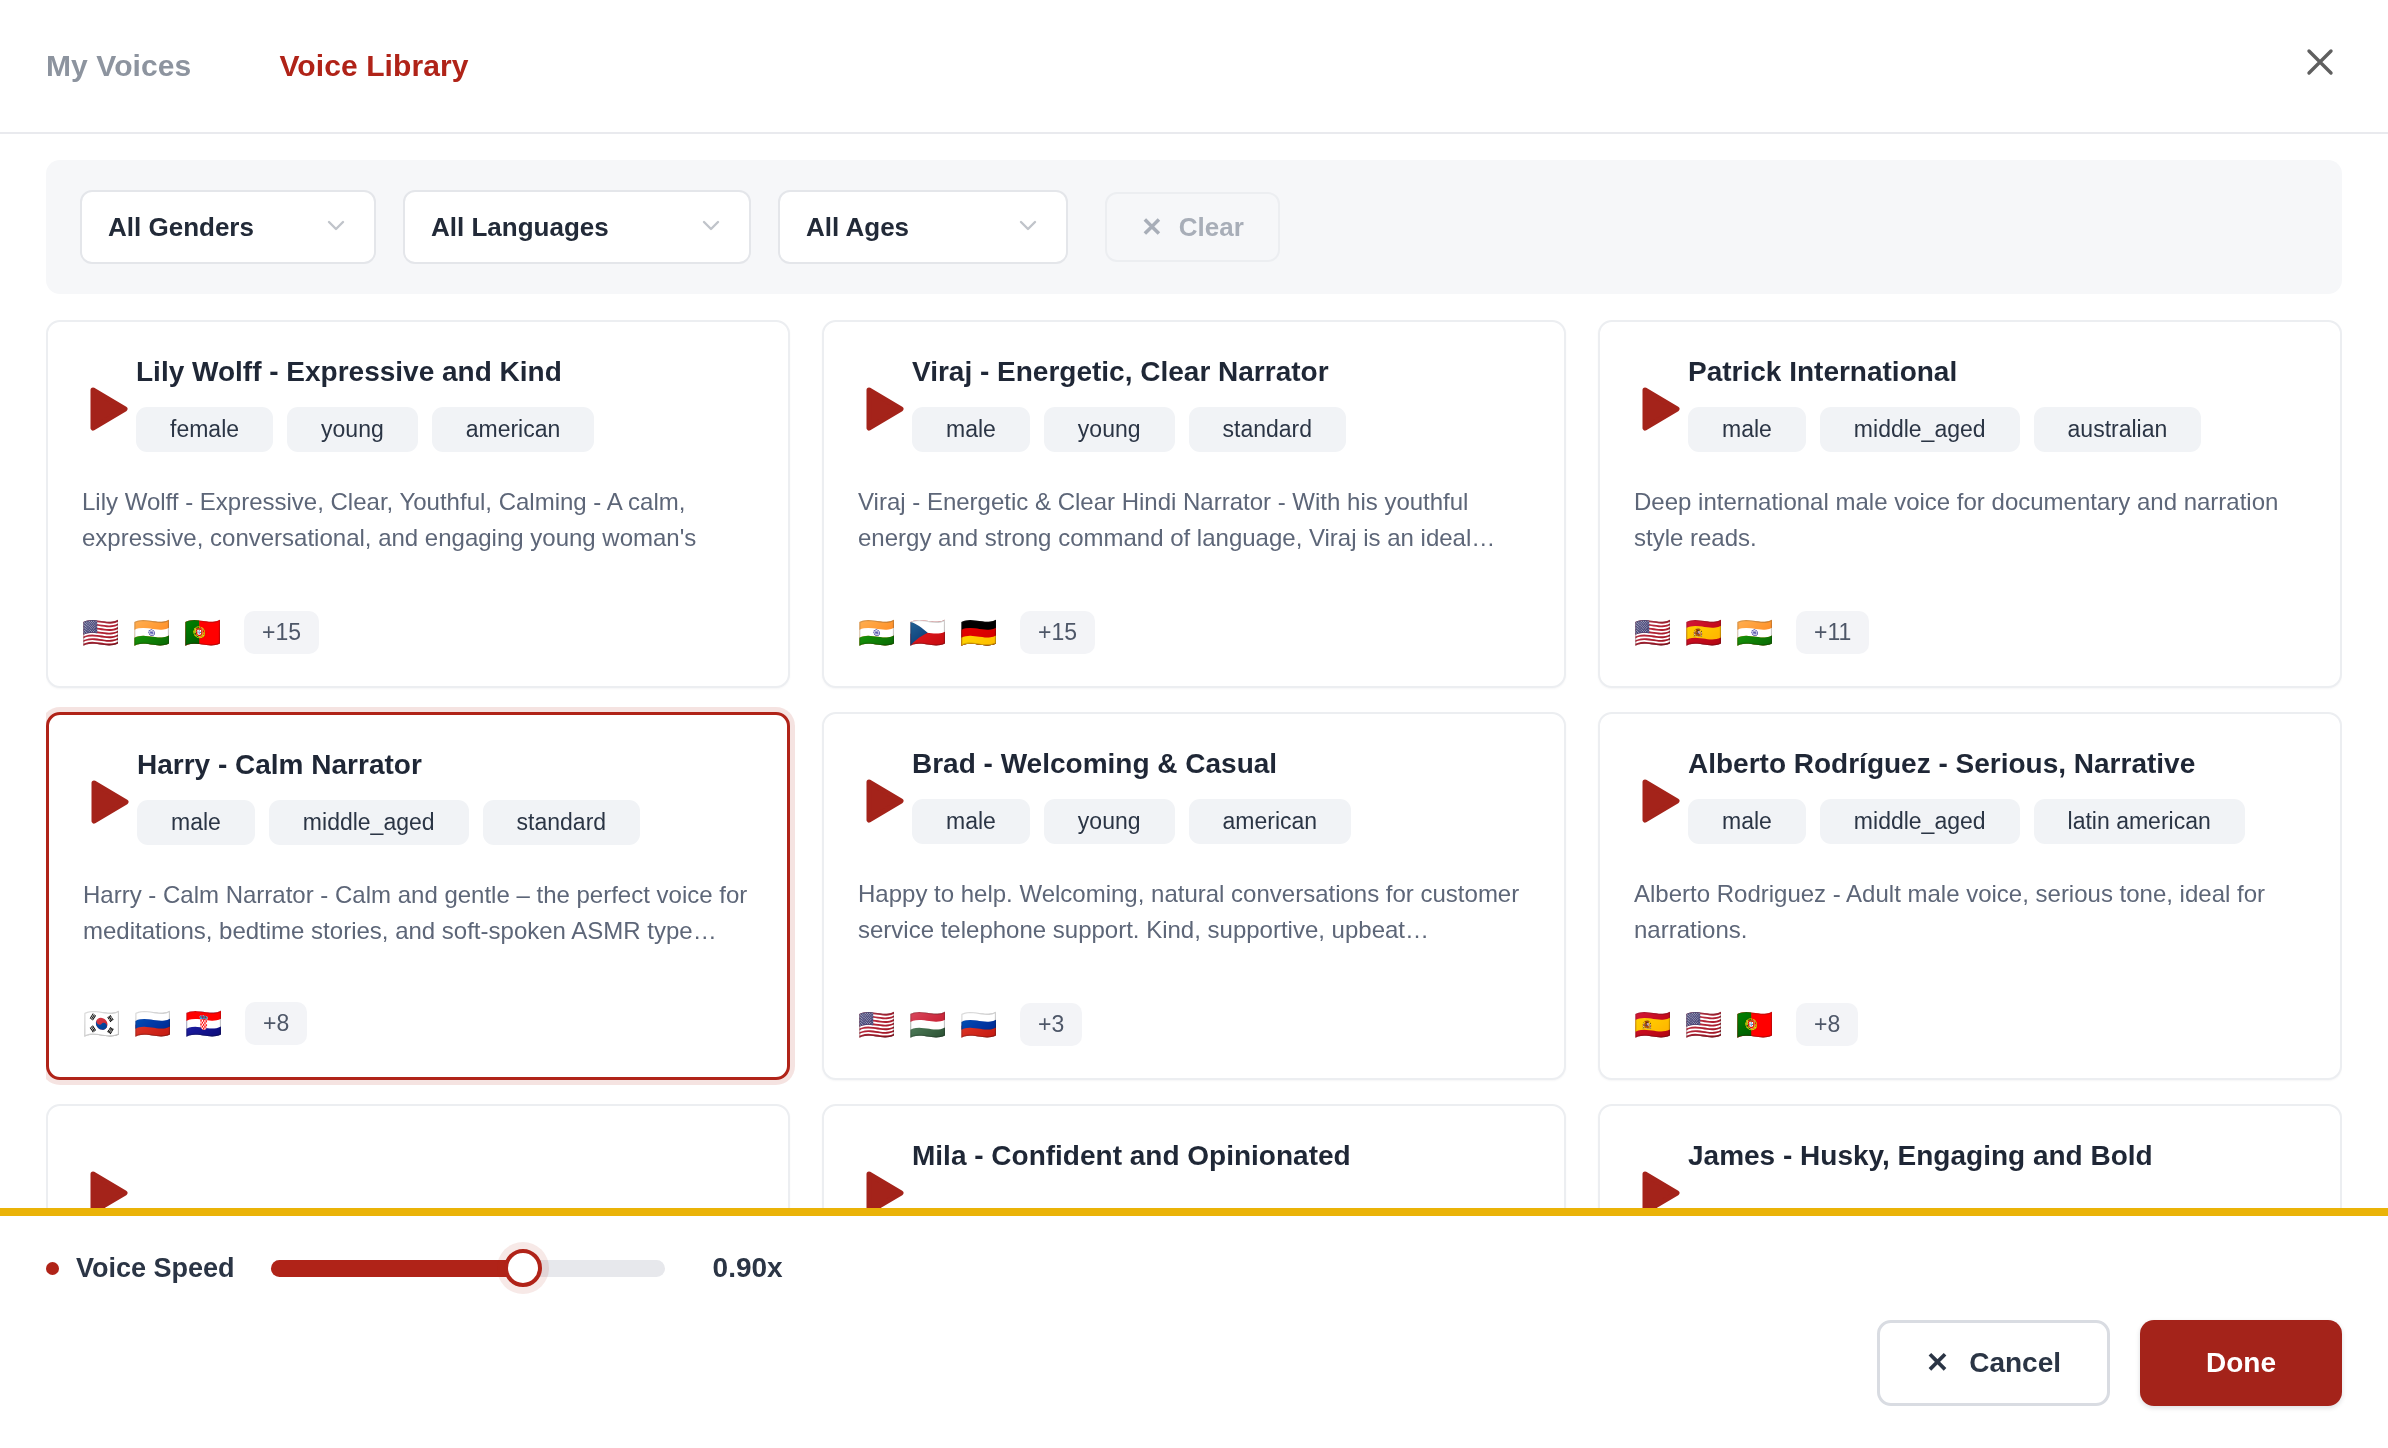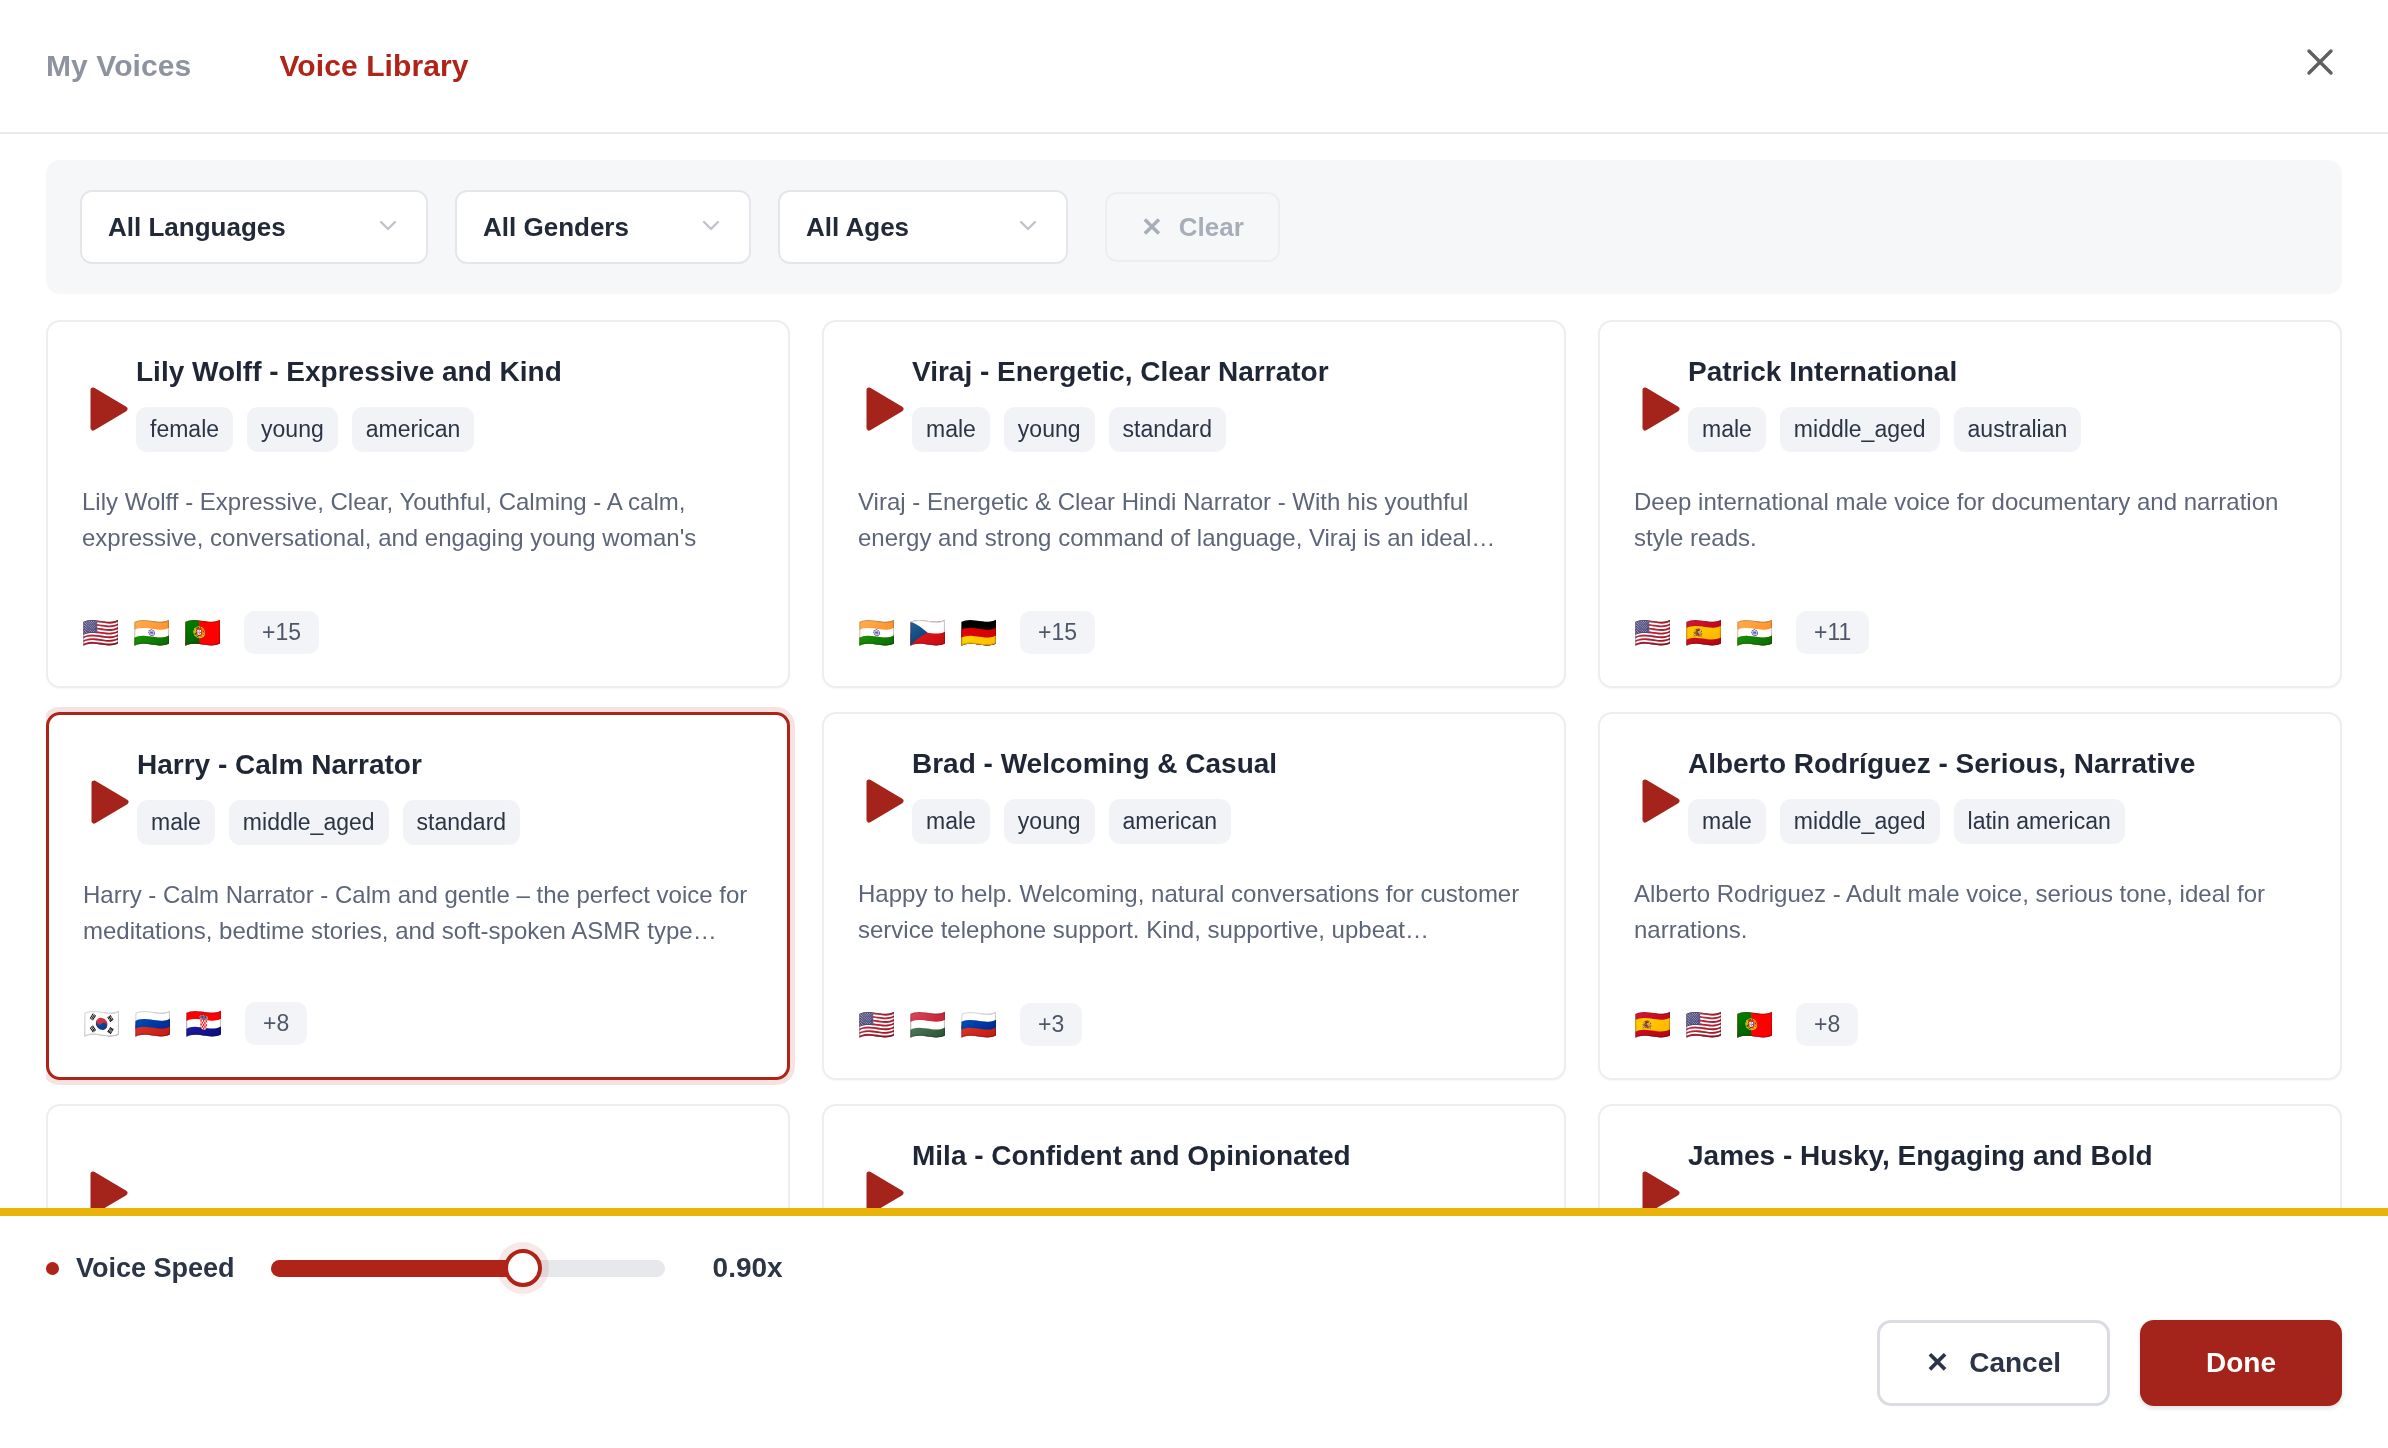--- a/index.html
+++ b/index.html
@@ -180,21 +180,21 @@
   }
   .tags {
     display: flex;
     gap: 14px;
     margin-top: 19px;
     flex-wrap: nowrap;
   }
   .tag {
     background: #f1f3f6;
     border-radius: 11px;
-    padding: 9px 14px;
+    padding: 9px 34px;
     font-size: 23px;
     font-weight: 400;
     color: #2b3545;
     white-space: nowrap;
   }
 
   .card-desc {
     margin-top: 32px;
     font-size: 24px;
     line-height: 1.48;
@@ -341,38 +341,38 @@
       <svg width="36" height="36" viewBox="0 0 36 36" aria-hidden="true">
         <path d="M7 7 L29 29 M29 7 L7 29" stroke="#5f5f5f" stroke-width="3.4" stroke-linecap="round"></path>
       </svg>
     </div>
   </div>
 
   <div class="body">
 
     <div class="filter-bar">
 
+      <div class="select w-gender">
+        <span class="select-label">All Genders</span>
+        <span class="chevron">
+          <svg width="24" height="24" viewBox="0 0 24 24">
+              <path d="M5 9 L12 16 L19 9" fill="none" stroke="#8d949f" stroke-width="2.4" stroke-linecap="round" stroke-linejoin="round"></path>
+            </svg>
+        </span>
+      </div>
+
       <div class="select w-lang">
         <span class="select-label">All Languages</span>
         <span class="chevron">
           <svg width="24" height="24" viewBox="0 0 24 24">
               <path d="M5 9 L12 16 L19 9" fill="none" stroke="#8d949f" stroke-width="2.4" stroke-linecap="round" stroke-linejoin="round"></path>
             </svg>
         </span>
       </div>
 
-      <div class="select w-gender">
-        <span class="select-label">All Genders</span>
-        <span class="chevron">
-          <svg width="24" height="24" viewBox="0 0 24 24">
-              <path d="M5 9 L12 16 L19 9" fill="none" stroke="#8d949f" stroke-width="2.4" stroke-linecap="round" stroke-linejoin="round"></path>
-            </svg>
-        </span>
-      </div>
-
       <div class="select w-age">
         <span class="select-label">All Ages</span>
         <span class="chevron">
           <svg width="24" height="24" viewBox="0 0 24 24">
               <path d="M5 9 L12 16 L19 9" fill="none" stroke="#8d949f" stroke-width="2.4" stroke-linecap="round" stroke-linejoin="round"></path>
             </svg>
         </span>
       </div>
 
       <div class="clear-btn">

